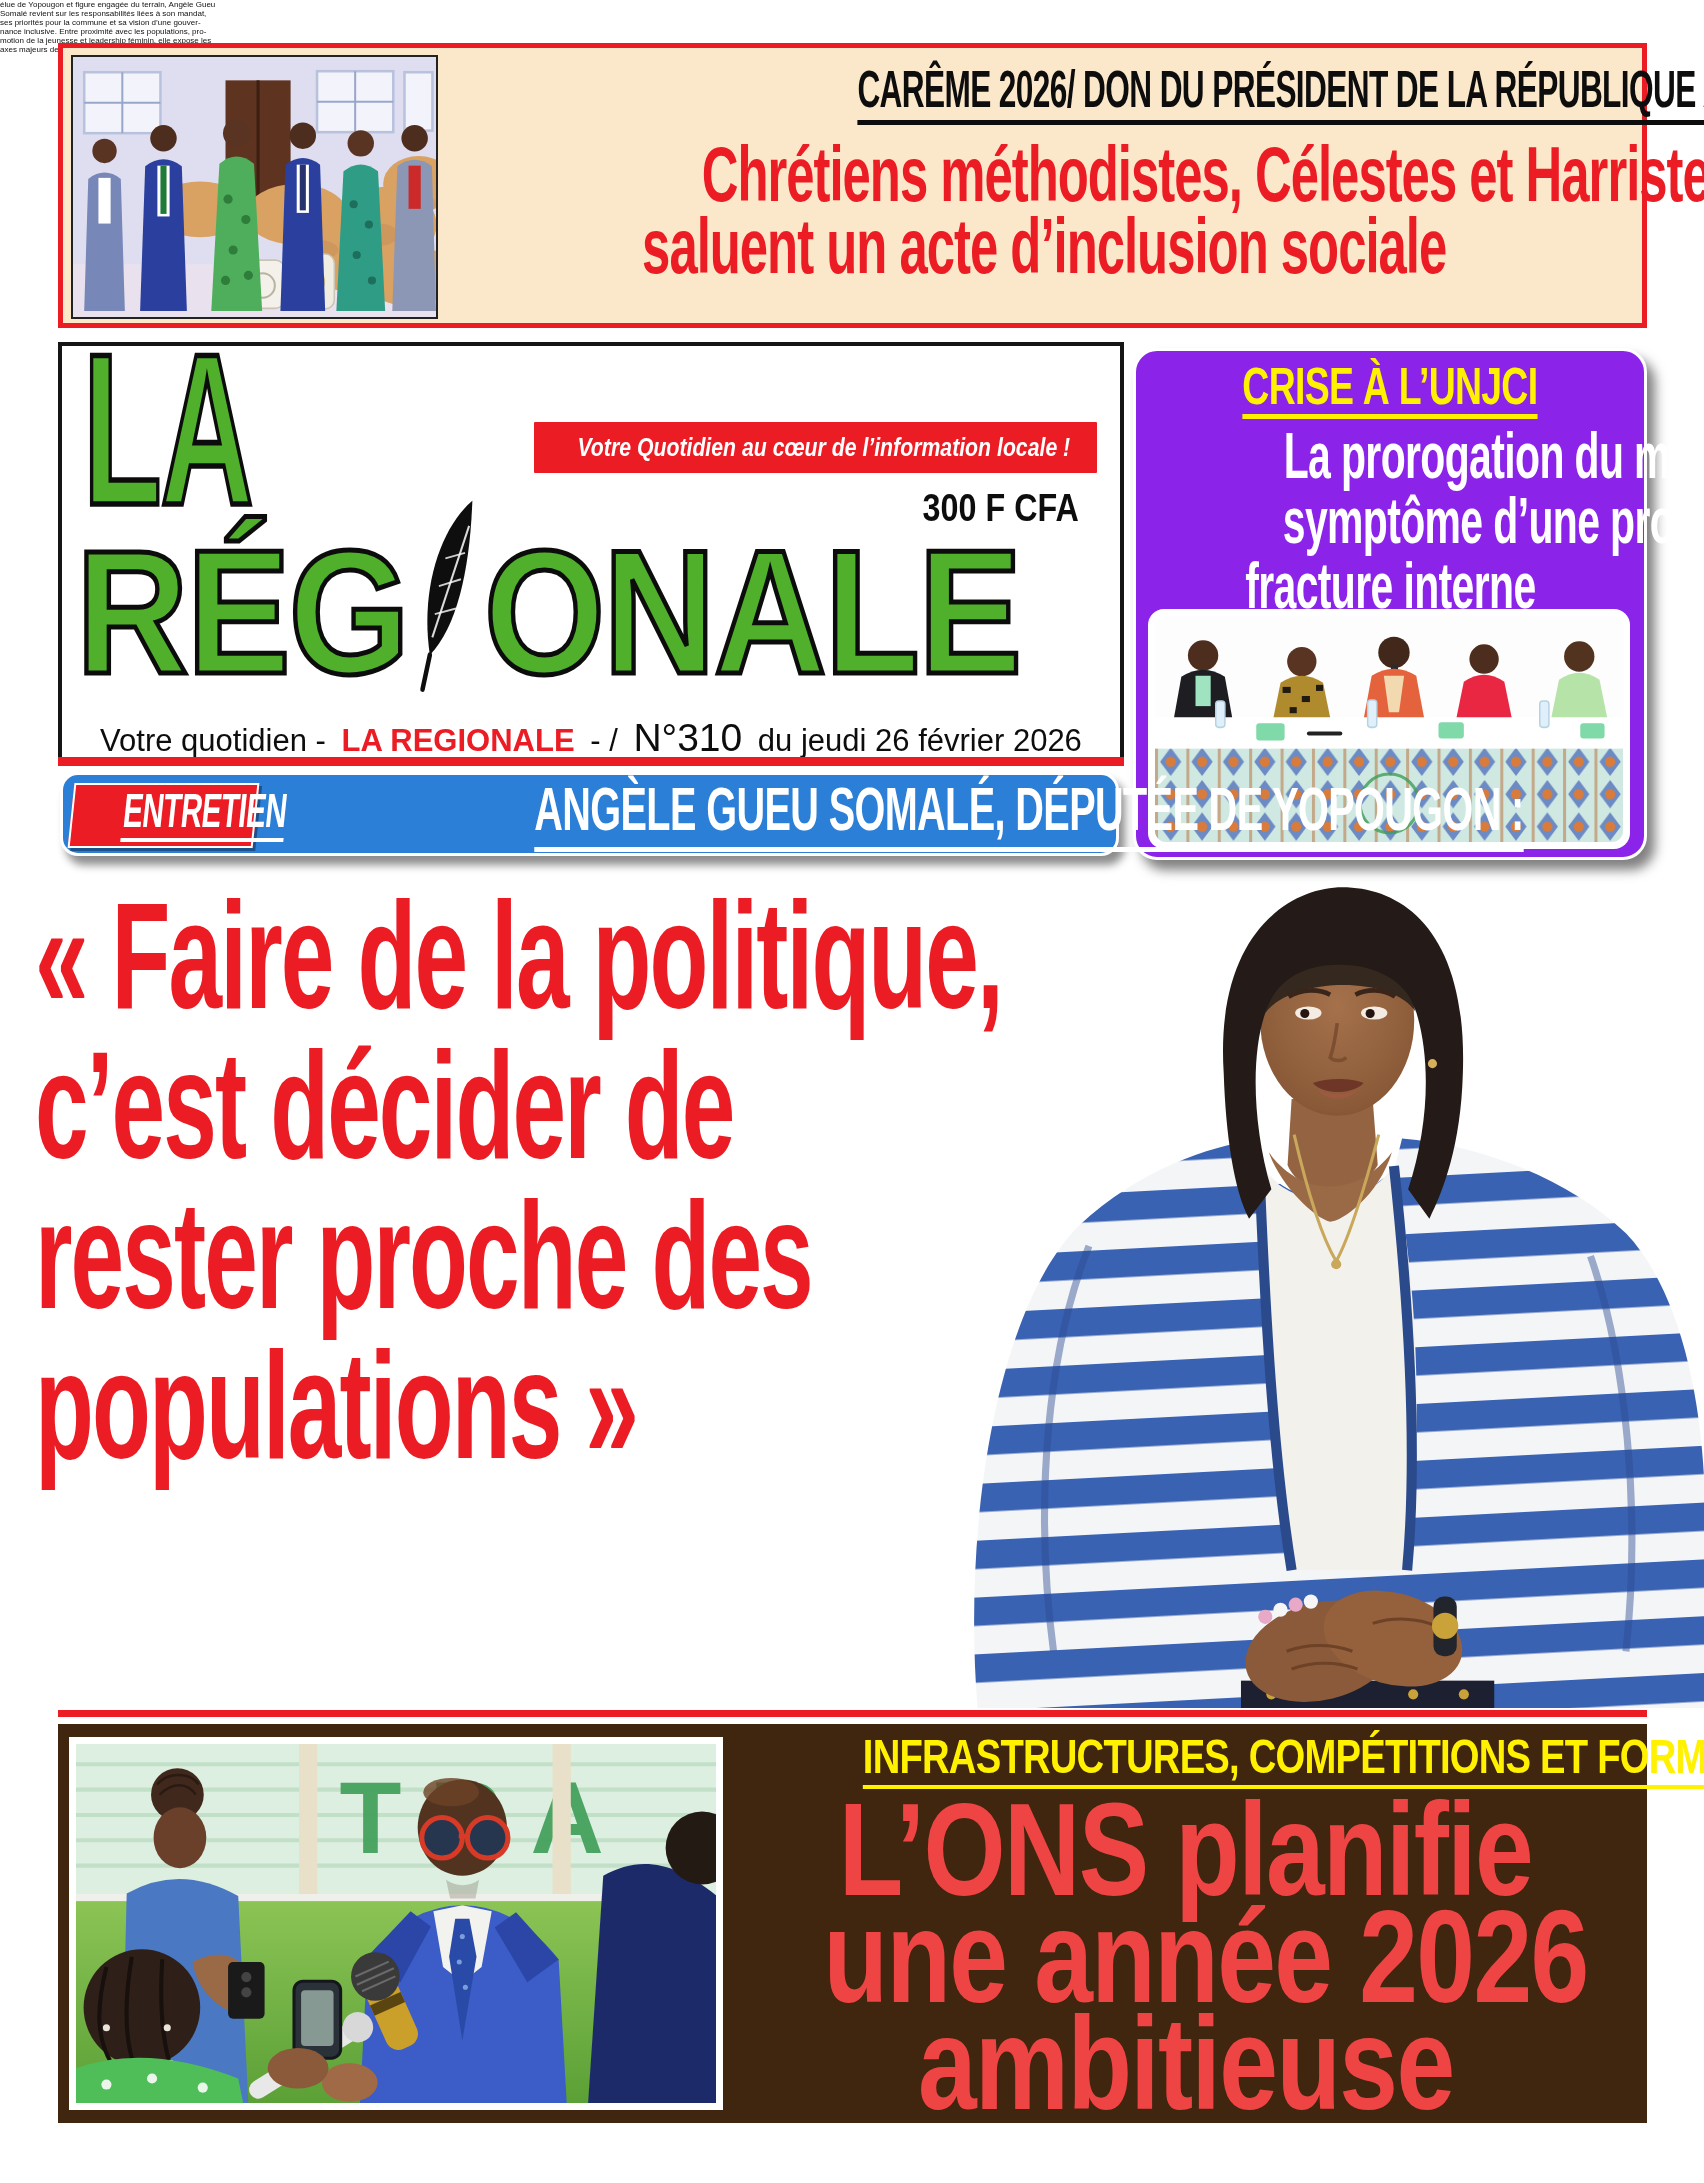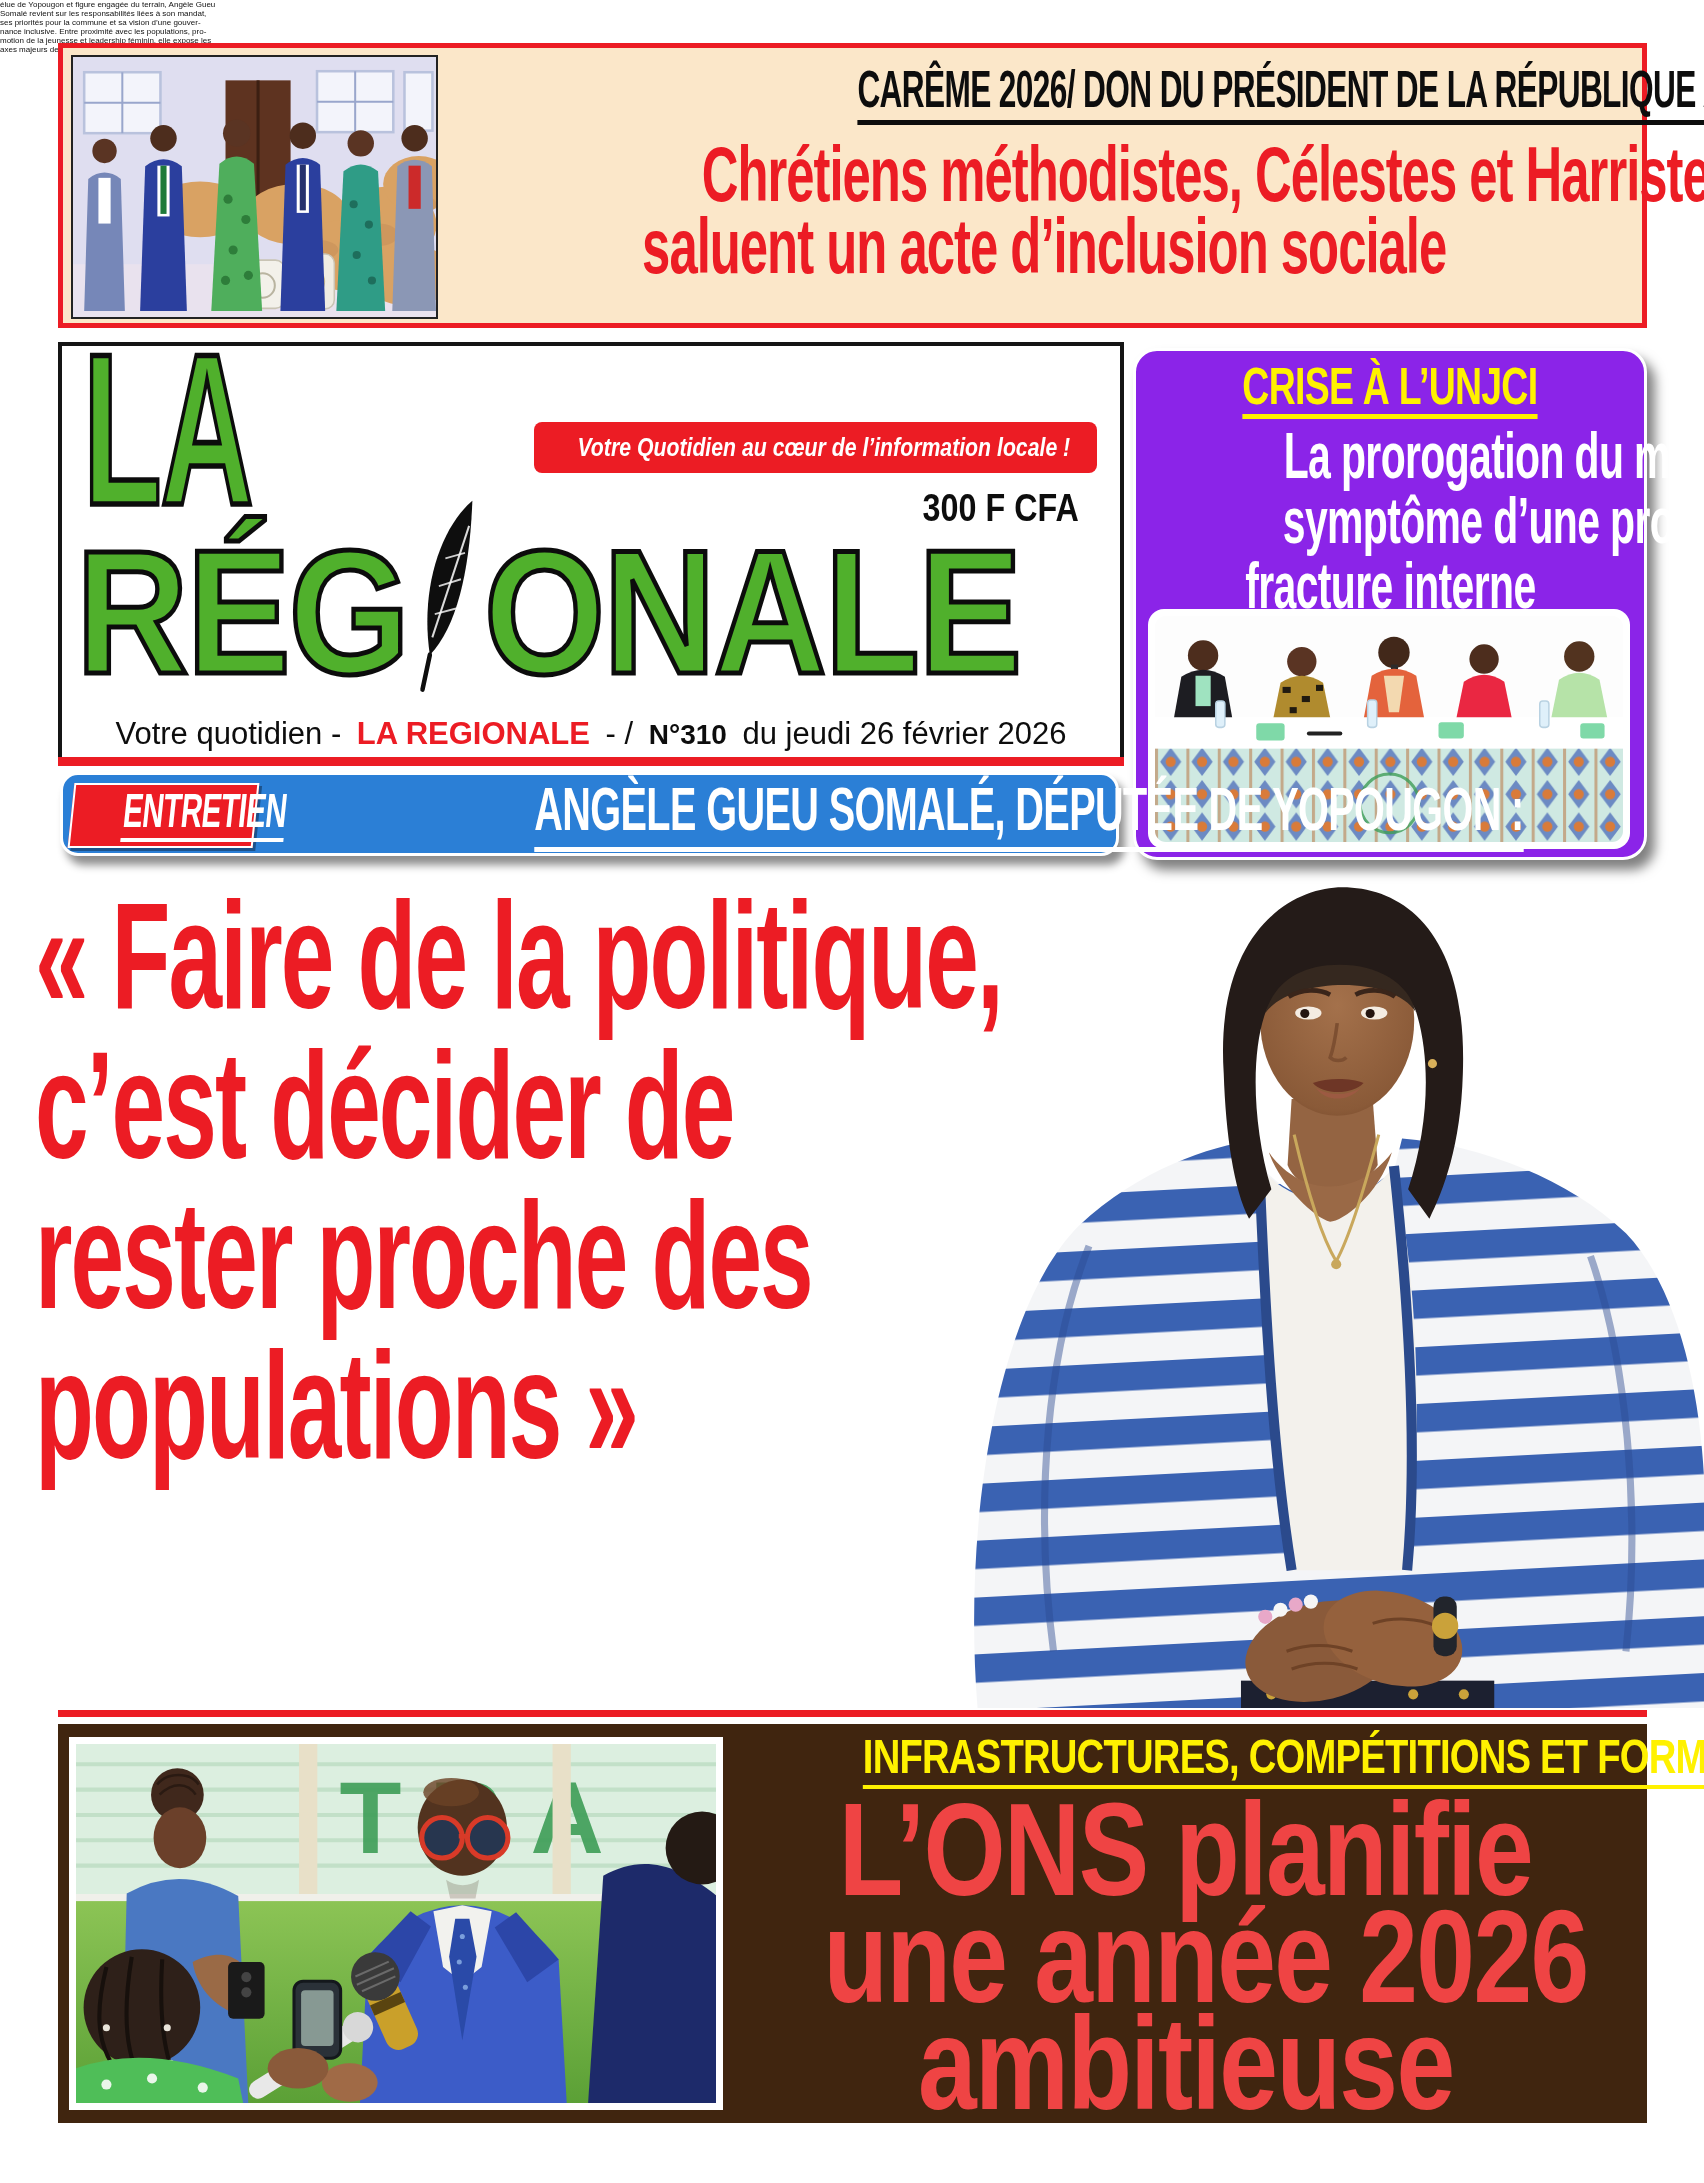--- a/index.html
+++ b/index.html
@@ -23,21 +23,21 @@
   
   .masthead{position:absolute;left:58px;top:342px;width:1066px;height:420px;background:#fff;
             border:4.6px solid #151515;box-sizing:border-box;}
   .mh-la{position:absolute;left:21px;top:-24px;font-size:215px;line-height:1;font-weight:bold;
          color:#50B02C;-webkit-text-stroke:5.6px #0c0c0c;transform:scaleX(.60);transform-origin:left top;letter-spacing:-2px;}
   .mh-line2{position:absolute;left:14px;top:152px;display:flex;align-items:flex-end;
             transform:scaleX(.88);transform-origin:left bottom;}
   .mh-line2 span{font-size:177px;line-height:1;font-weight:bold;color:#50B02C;-webkit-text-stroke:5px #0c0c0c;letter-spacing:-2px;}
   .mh-feather{width:94px;height:195px;margin:0 -3px 8px -5px;}
   .mh-tagline{position:absolute;left:472px;top:76px;width:563px;height:51px;background:#EC1C24;
-              border-radius:8px;color:#fff;font-style:italic;font-weight:bold;font-size:25px;
+              border-radius:1px;color:#fff;font-style:italic;font-weight:bold;font-size:25px;
               line-height:51px;text-align:center;}
   .mh-tagline .cond{transform:scaleX(.85);}
   .mh-price{position:absolute;right:41px;top:141px;font-size:38px;font-weight:bold;color:#0d0d0d;}
   .mh-price .cond{transform-origin:right center;transform:scaleX(.85);}
 
   
   .crisis{position:absolute;left:1133px;top:348px;width:514px;height:512px;background:#8B24E8;
           border:3.5px solid #fff;border-radius:24px;box-sizing:border-box;text-align:center;
           box-shadow:8px 10px 12px rgba(0,0,0,.5);}
   .crisis-kicker{margin-top:8px;font-size:52px;font-weight:bold;color:#FFF100;line-height:54px;}
@@ -45,21 +45,21 @@
   .crisis-headline{margin-top:4px;font-size:65px;font-weight:bold;color:#fff;line-height:65px;}
   .crisis-headline .cond{transform:scaleX(.63);letter-spacing:-1px;}
   .crisis-photo{position:absolute;left:12px;top:258px;width:482px;height:240px;background:#fff;
                 border-radius:16px;padding:6.6px;box-sizing:border-box;}
   .crisis-photo svg{display:block;width:100%;height:100%;border-radius:11px;}
 
   
   .dateline{position:absolute;left:58px;top:716px;width:1066px;text-align:center;font-size:31px;color:#0d0d0d;white-space:nowrap;}
   .dl-brand{color:#EC1C24;font-weight:bold;margin:0 7px;}
   .dl-sep{margin-right:7px;}
-  .dl-issue{font-weight:bold;font-size:28px;margin-right:7px;}
+  .dl-issue{font-weight:normal;font-size:39px;margin-right:7px;}
   .rule{position:absolute;background:#EC1C24;}
   .rule-1{left:58px;top:757px;width:1066px;height:8.6px;}
   .rule-2{left:58px;top:1710px;width:1589px;height:7px;}
 
   
   .interview-banner{position:absolute;left:60px;top:772px;width:1059px;height:84px;background:#2B7FD6;
                     border:3px solid #fff;border-radius:18px;box-sizing:border-box;
                     box-shadow:6px 9px 9px rgba(0,0,0,.45);}
   .tag{position:absolute;left:8px;top:8px;width:181px;height:61px;background:#EC1C24;
        border:2.5px solid #fff;transform:skewX(-6deg);text-align:center;box-shadow:3px 3px 0 rgba(0,0,0,.35);}

